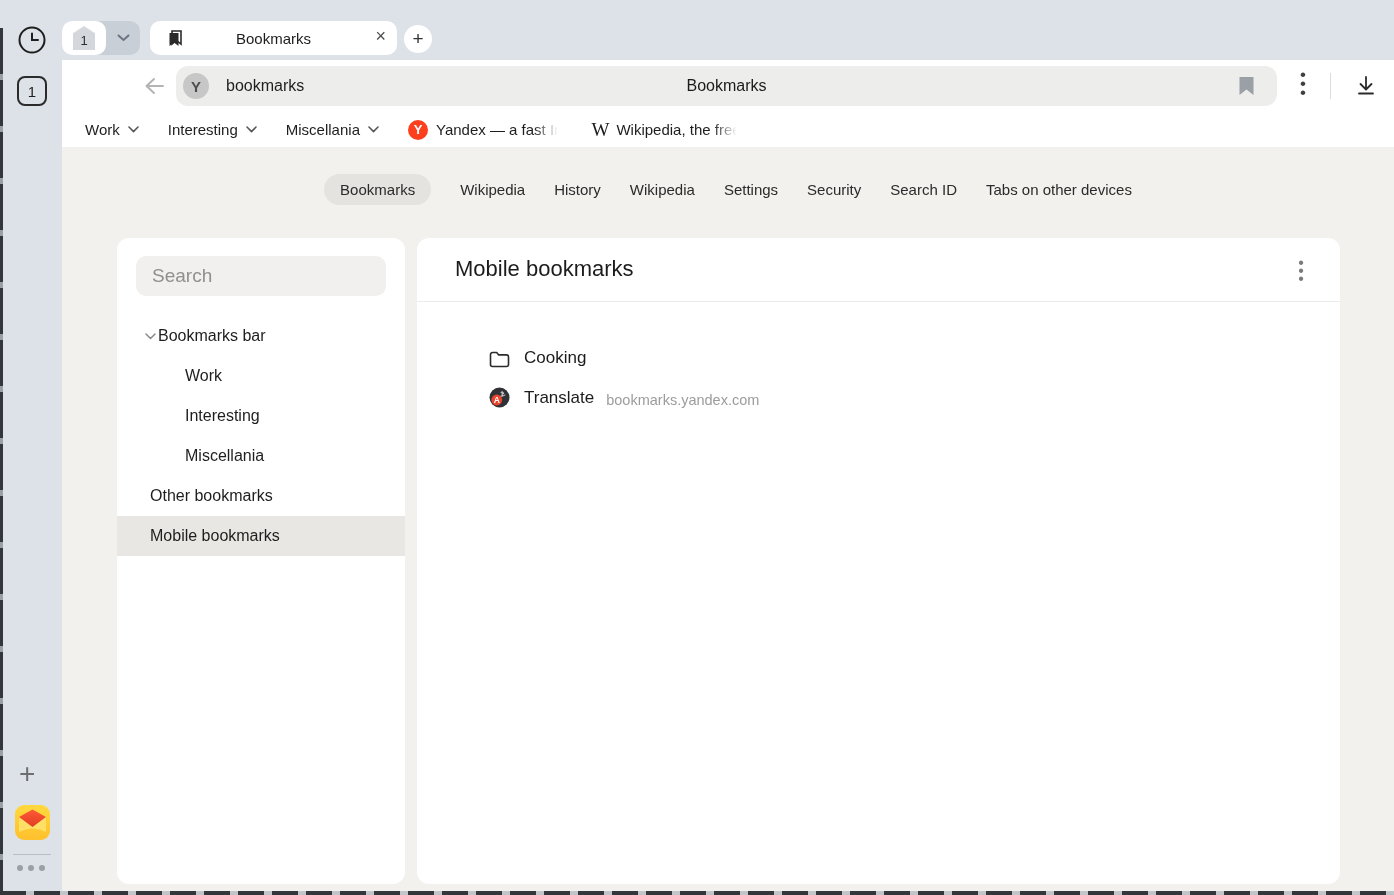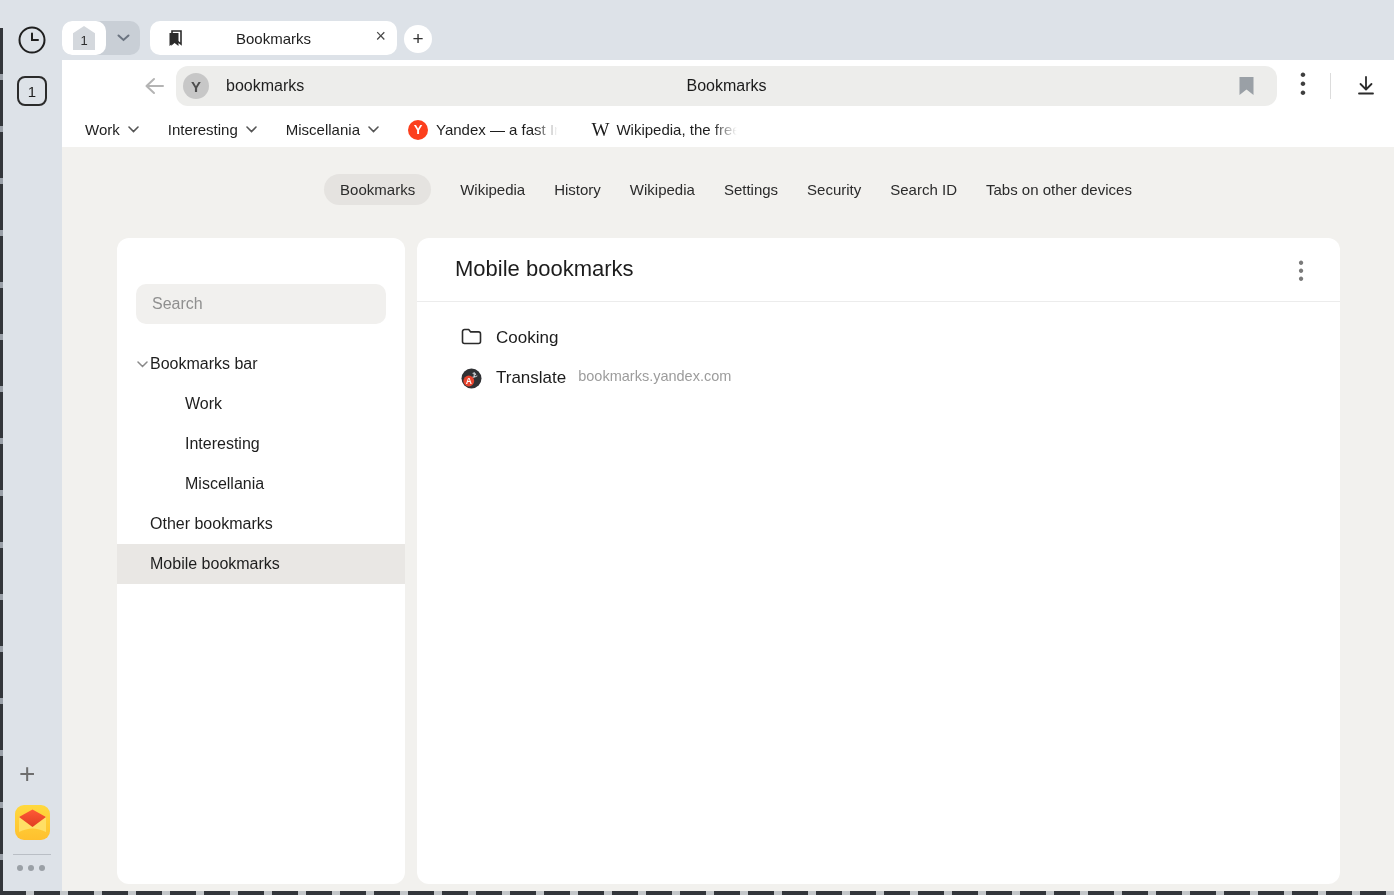--- a/index.html
+++ b/index.html
@@ -78,40 +78,40 @@
             align-items:center; gap:29px; font-size:15px; color:#2b2b2b; }
   .navtab{ cursor:pointer; padding:7px 0; white-space:nowrap; }
   .navtab.active{ background:#e5e3e0; border-radius:16px; padding:7px 16px; }
 
   .panel{ position:absolute; top:91px; height:646px; background:#fff; border-radius:12px; }
   .panel-left{ left:55px; width:288px; }
   .panel-main{ left:355px; width:923px; }
 
   .search-wrap{ margin:18px 19px 0 19px; }
   .search-input{ width:100%; height:40px; background:#f1f0ee; border:none; border-radius:10px;
-                 padding:0 16px; font-size:16px; font-family:"Liberation Sans", sans-serif; color:#1e1e1e;margin-top:28px; }
+                 padding:0 16px; font-size:19px; font-family:"Liberation Sans", sans-serif; color:#1e1e1e; }
   .search-input::placeholder{ color:#8f8f8f; }
 
   .tree{ margin-top:20px; }
   .tree-row{ height:40px; display:flex; align-items:center; font-size:16px; cursor:pointer; }
   .tree-row .twisty{ width:13px; margin-left:20px; display:flex; }
   .tree-row .t-lbl0{ margin-left:0; }
   .tree-row.lvl0{ padding-left:33px; }
   .tree-row.lvl1{ padding-left:68px; }
-  .tree-row.has-twisty{ padding-left:0;text-align:center; }
+  .tree-row.has-twisty{ padding-left:8px;text-align:center; }
   .tree-row.selected{ background:#e9e7e4; }
 
   .main-header{ height:64px; position:relative; border-bottom:1px solid #ececec; }
   .main-title{ position:absolute; left:38px; top:18px; font-size:22px; color:#1c1c1c; }
   .main-kebab{ position:absolute; right:32px; top:20px; width:14px; text-align:center; font-size:16px;
                line-height:9px; color:#7a7a7a; cursor:pointer; }
   .main-kebab span{ display:block; height:8px; }
 
   .bm-list{ padding-top:26px; }
-  .bm-row{ height:40px; display:flex; align-items:flex-start; padding-left:43px; cursor:pointer; }
+  .bm-row{ height:40px; display:flex; align-items:flex-end; padding-left:71px; cursor:pointer; }
   .bm-icon{ width:22px; display:flex; justify-content:center; }
   .bm-label{ margin-left:14px; font-size:17px; color:#1c1c1c; }
   .bm-url{ margin-left:12px; font-size:14.5px; color:#9c9c9c; }
 
   
   .rail{ position:absolute; left:3px; top:60px; width:59px; bottom:4px; }
   .rail-badge{ position:absolute; left:14px; top:16px; width:30px; height:30px; border:2px solid #2b2b2b;
                border-radius:8px; display:flex; align-items:center; justify-content:center;
                font-size:15px; color:#1e1e1e; cursor:pointer; }
   .rail-plus{ position:absolute; left:16px; top:698px; font-size:28px; color:#6e6e6e; cursor:pointer; font-weight:300; }

